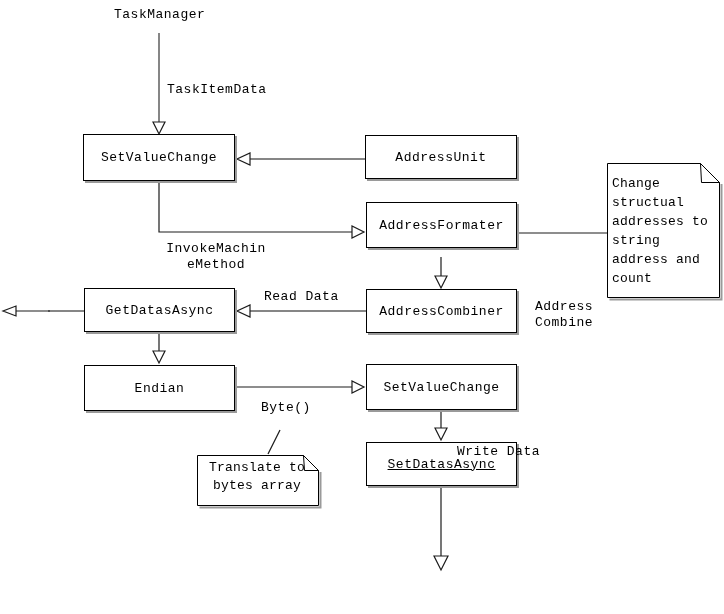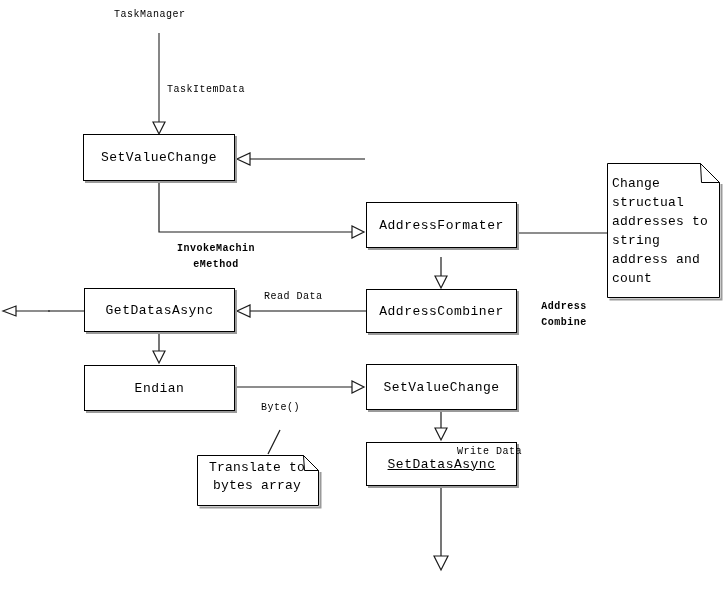--- a/index.html
+++ b/index.html
@@ -14,24 +14,24 @@
   .ah{fill:#ffffff;stroke:#1c1c1c;stroke-width:1.2;}
   .note-shadow{fill:none;stroke:#9a9a9a;stroke-width:2;}
   .note-shape{fill:#ffffff;stroke:#000000;stroke-width:1;}
   .node{
     position:absolute;background:#ffffff;border:1px solid #000000;
     box-shadow:2px 2px 0 #9a9a9a;
     display:flex;align-items:center;justify-content:center;
     font-size:13px;letter-spacing:0.5px;white-space:nowrap;
   }
   .lbl{
-    position:absolute;font-size:10px;letter-spacing:0.5px;white-space:pre-line;
+    position:absolute;font-size:13px;letter-spacing:0.5px;white-space:pre-line;
     line-height:16px;
   }
-  .lbl.center{text-align:center;font-weight:bold;}
+  .lbl.center{text-align:center;}
   .note-text{
     position:absolute;font-size:13px;letter-spacing:0.2px;white-space:pre-line;
     line-height:19px;
   }
 </style>
 </head>
 <body>
 
 <div id="canvas">
 
@@ -105,20 +105,21 @@
     <g>
       <path class="note-shadow" d="M199.5,507.5 H320.5 V472"></path>
       <path class="note-shape" d="M197.5,455.5 H303.5 L318.5,470.5 V505.5 H197.5 Z"></path>
       <path class="note-shape" d="M303.5,455.5 L304.5,470.5 L318.5,470.5 Z"></path>
     </g>
   </svg>
 
   <div class="lbl" style="left:114px;top:7px;">TaskManager</div>
 
   <div class="node" style="left:83px;top:134px;width:150px;height:45px;">SetValueChange</div>
+  <div class="node" style="left:365px;top:135px;width:150px;height:42px;">AddressUnit</div>
   <div class="node" style="left:366px;top:202px;width:149px;height:44px;">AddressFormater</div>
   <div class="node" style="left:366px;top:289px;width:149px;height:42px;">AddressCombiner</div>
   <div class="node" style="left:84px;top:288px;width:149px;height:42px;">GetDatasAsync</div>
   <div class="node" style="left:84px;top:365px;width:149px;height:44px;">Endian</div>
   <div class="node" style="left:366px;top:364px;width:149px;height:44px;">SetValueChange</div>
   <div class="node" style="left:366px;top:442px;width:149px;height:42px;text-decoration:underline;">SetDatasAsync</div>
 
   <div class="lbl" style="left:167px;top:82px;">TaskItemData</div>
   <div class="lbl center" style="left:160px;top:241px;width:112px;">InvokeMachin
 eMethod</div>

